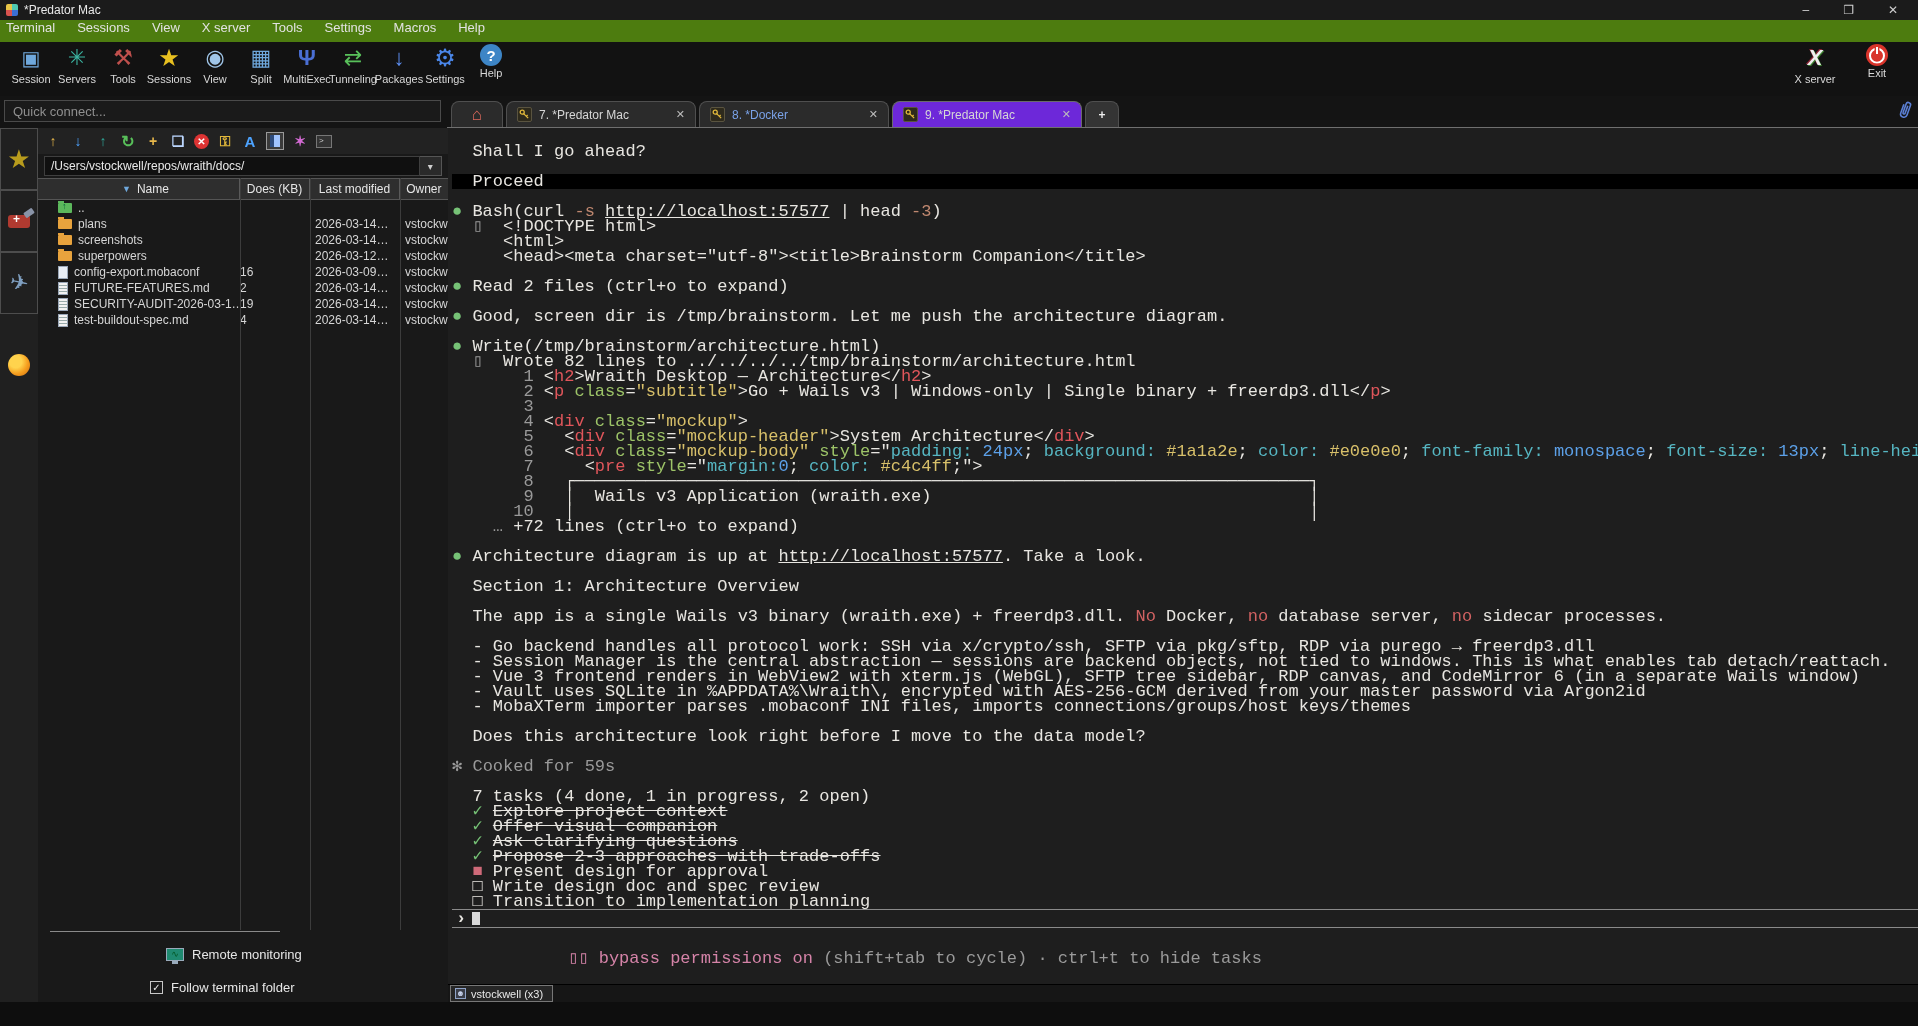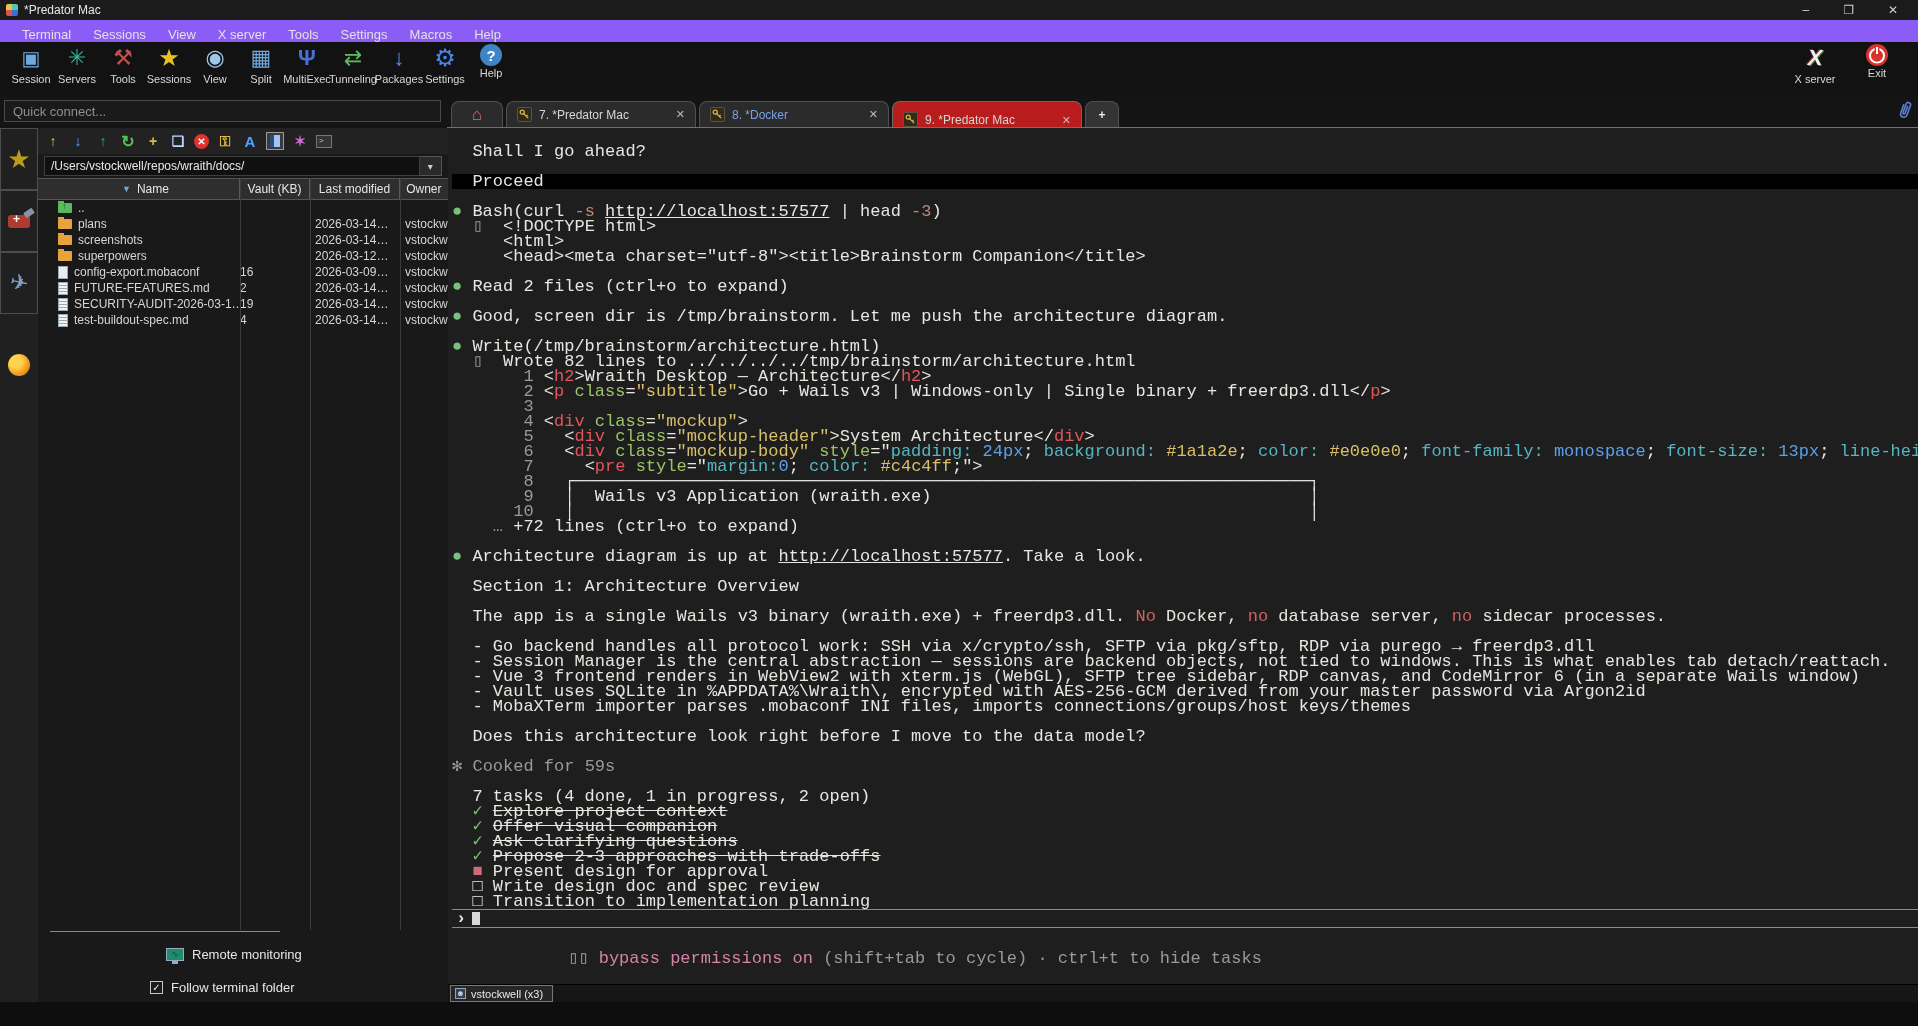--- a/index.html
+++ b/index.html
@@ -8,21 +8,21 @@
   body { color:#dcdcdc; font-size:13px; }
 
   
   .titlebar { height:20px; background:#1b1b1b; display:flex; align-items:center; padding:0 6px; }
   .applogo { width:12px; height:12px; border-radius:2px; margin-right:6px;
     background: conic-gradient(#4ec9b0 0 25%, #3b6fd4 0 50%, #d9534f 0 75%, #e8c547 0 100%); }
   .title-text { font-size:12px; color:#e8e8e8; }
   .wincontrols { margin-left:auto; display:flex; gap:34px; padding-right:14px; color:#cfcfcf; font-size:12px; }
   .wincontrols span { cursor:default; }
 
-  .menubar { height:22px; background:#8b5cf6; display:flex; align-items:flex-end; gap:22px; padding:0 22px; }
+  .menubar { height:22px; background:#4d7c0f; display:flex; align-items:flex-start; gap:22px; padding:0 6px; }
   .menubar .mi { font-size:13px; color:#e2e2e2; }
 
   .toolbar { height:54px; background:#121212; display:flex; align-items:flex-start; padding:2px 8px 0 8px; }
   .tbitem { width:46px; display:flex; flex-direction:column; align-items:center; gap:1px; }
   .tbico { width:28px; height:28px; display:flex; align-items:center; justify-content:center;
     font-size:22px; line-height:1; }
   .tblabel { font-size:11px; color:#d8d8d8; white-space:nowrap; }
   .tb-right { margin-left:auto; display:flex; gap:16px; padding-right:10px; }
   .ic-session { color:#6fa8dc; font-size:20px; }
   .ic-servers { color:#3bb3a0; }
@@ -49,21 +49,21 @@
   .topstrip { height:32px; background:#141414; display:flex; align-items:stretch; }
   .quickconnect { width:447px; padding:4px 6px 4px 4px; }
   .qc-input { height:22px; background:#1a1a1a; border:1px solid #4a4a4a; color:#8f8f8f;
     font-size:13px; display:flex; align-items:center; padding:0 8px; }
   .tabbar { flex:1; display:flex; align-items:flex-end; gap:3px; padding:4px 4px 0 4px;
     border-bottom:1px solid #6f6f6f; position:relative; }
   .tab { height:26px; display:flex; align-items:center; gap:7px; background:#2b2b2b;
     border:1px solid #4f4f4f; border-bottom:none; border-radius:8px 8px 0 0; padding:0 10px;
     font-size:12px; color:#d6d6d6; }
   .tab.home { width:52px; justify-content:center; }
-  .tab.active { background:#b91c1c; border-color:#6a6a6a;align-items:flex-end; }
+  .tab.active { background:#6d28d9; border-color:#6a6a6a; }
   .tab .lbl { white-space:nowrap; }
   .tab.wide { width:190px; }
   .tab .close { margin-left:auto; color:#bdbdbd; font-size:11px; }
   .tab.docker .lbl { color:#7aa2e8; }
   .homeglyph { color:#e06a5d; font-size:17px; }
   .keybadge { width:15px; height:15px; background:#2e2a1c; border:1px solid #5a5440;
     display:flex; align-items:center; justify-content:center; border-radius:2px; }
   .tab.addtab { width:34px; justify-content:center; background:#343434; font-weight:bold; color:#eee; }
   .clip { position:absolute; right:6px; top:4px; }
 
@@ -339,21 +339,21 @@
         <div class="path-input">/Users/vstockwell/repos/wraith/docs/</div>
         <div class="path-chev">
             <span>▾</span>
           </div>
       </div>
       <div class="fheader">
         <div class="fh name">
           <span class="sortarrow">▼</span>
           <span>Name</span>
         </div>
-        <div class="fh size">Vault (KB)</div>
+        <div class="fh size">Does (KB)</div>
         <div class="fh mod">Last modified</div>
         <div class="fh owner">Owner</div>
       </div>
       <div class="filerows" id="filerows">
           <div class="frow">
             <div class="fc-name">
               <span class="fold up"></span>
               <span>..</span>
             </div>
             <div class="fc-size"></div>

